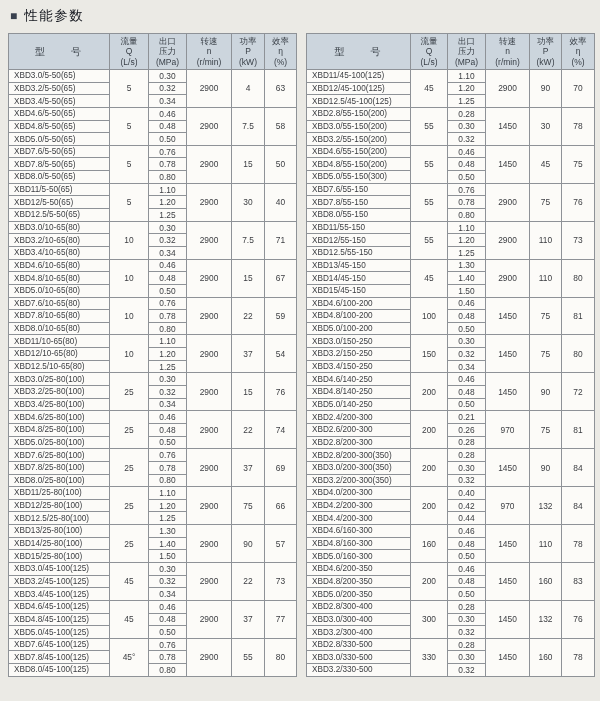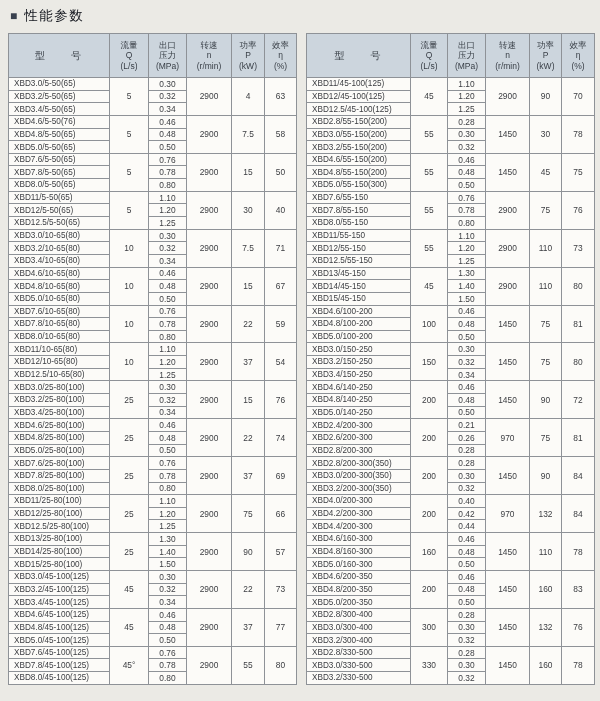--- a/index.html
+++ b/index.html
@@ -16,21 +16,21 @@
   table.spec {
     border-collapse:collapse;
     table-layout:fixed;
     width:288px;
     background:#fcfbf8;
     border:1px solid #6f747a;
   }
   table.spec th, table.spec td { border:1px solid #8e9297; }
   table.spec thead th {
     background:#ccd5dd;
-    height:44px;
+    height:36px;
     font-size:8.5px;
     font-weight:normal;
     color:#3a4048;
     line-height:1.18;
     text-align:center;
     vertical-align:middle;
     padding:0;
   }
   table.spec thead th .hline { display:block; }
   table.spec thead th.model-h { font-size:10px; letter-spacing:2px;margin-left:29px; }
@@ -112,21 +112,21 @@
           </tr>
           <tr>
             <td class="model">XBD3.2/5-50(65)</td>
             <td>0.32</td>
           </tr>
           <tr>
             <td class="model">XBD3.4/5-50(65)</td>
             <td>0.34</td>
           </tr>
           <tr>
-            <td class="model">XBD4.6/5-50(76)</td>
+            <td class="model">XBD4.6/5-50(65)</td>
             <td class="merged" rowspan="3">5</td>
             <td>0.46</td>
             <td class="merged" rowspan="3">2900</td>
             <td class="merged" rowspan="3">7.5</td>
             <td class="merged" rowspan="3">58</td>
           </tr>
           <tr>
             <td class="model">XBD4.8/5-50(65)</td>
             <td>0.48</td>
           </tr>

